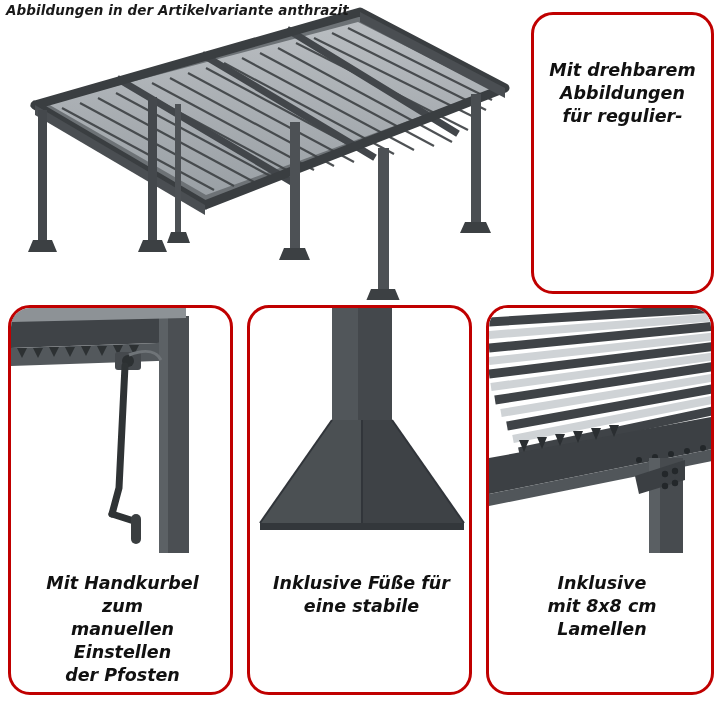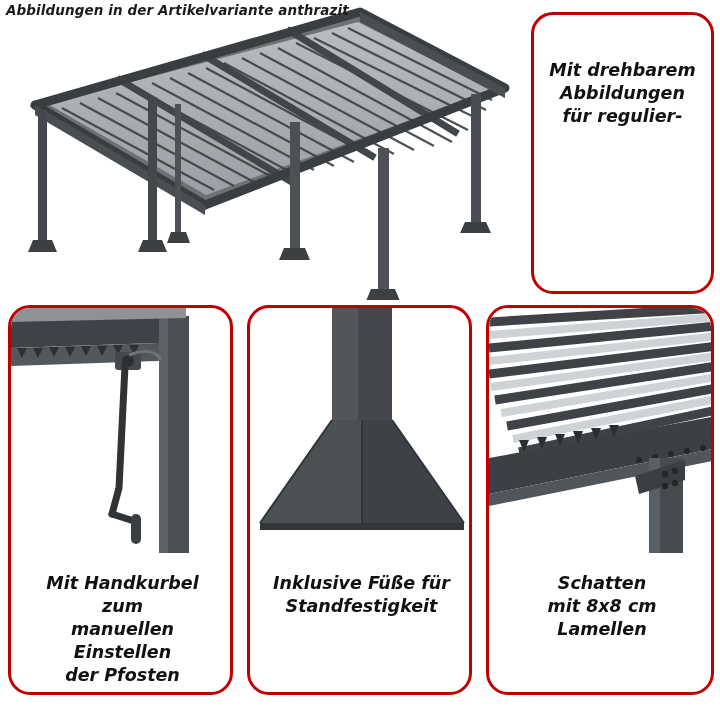--- a/index.html
+++ b/index.html
@@ -239,21 +239,21 @@
 
         <line x1="112" y1="112" x2="112" y2="215" stroke="#31353a" stroke-width="2"></line>
         <line x1="82" y1="112" x2="10" y2="215" stroke="#31353a" stroke-width="2"></line>
         <line x1="142" y1="112" x2="214" y2="215" stroke="#31353a" stroke-width="2"></line>
 
         <polygon points="10,215 214,215 214,222 10,222" fill="#33373b"></polygon>
       </svg>
     </div>
     <div class="panel-text cap-area">
       <div>Inklusive Füße für</div>
-      <div>Standfestigkeit</div>
+      <div>eine stabile</div>
     </div>
   </div>
 
   <div class="panel" id="panel-d">
     <div class="img-area">
       <svg width="228" height="245" viewBox="0 0 228 245">
 
         <rect x="0" y="0" width="228" height="245" fill="#ffffff"></rect>
 
         <g stroke="#3f4347" stroke-width="9" stroke-linecap="butt">
@@ -300,18 +300,18 @@
         <polygon points="146,168 196,152 196,172 150,186" fill="#3b3f43"></polygon>
         <g fill="#23272a">
           <circle cx="176" cy="166" r="3.2"></circle>
           <circle cx="186" cy="163" r="3.2"></circle>
           <circle cx="176" cy="178" r="3.2"></circle>
           <circle cx="186" cy="175" r="3.2"></circle>
         </g>
       </svg>
     </div>
     <div class="panel-text cap-area">
-      <div>Schatten</div>
+      <div>Inklusive</div>
       <div>mit 8x8 cm Lamellen</div>
     </div>
   </div>
 
 </div>
 
 </body></html>

